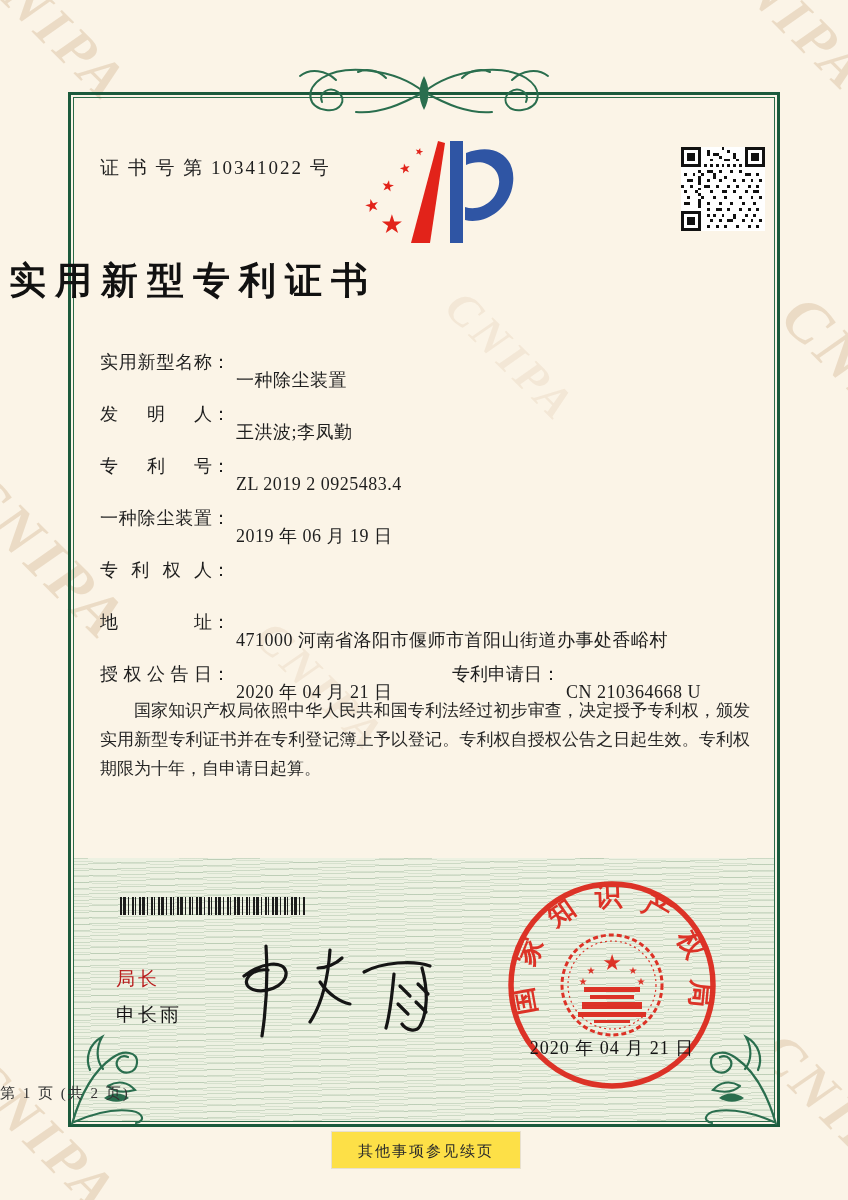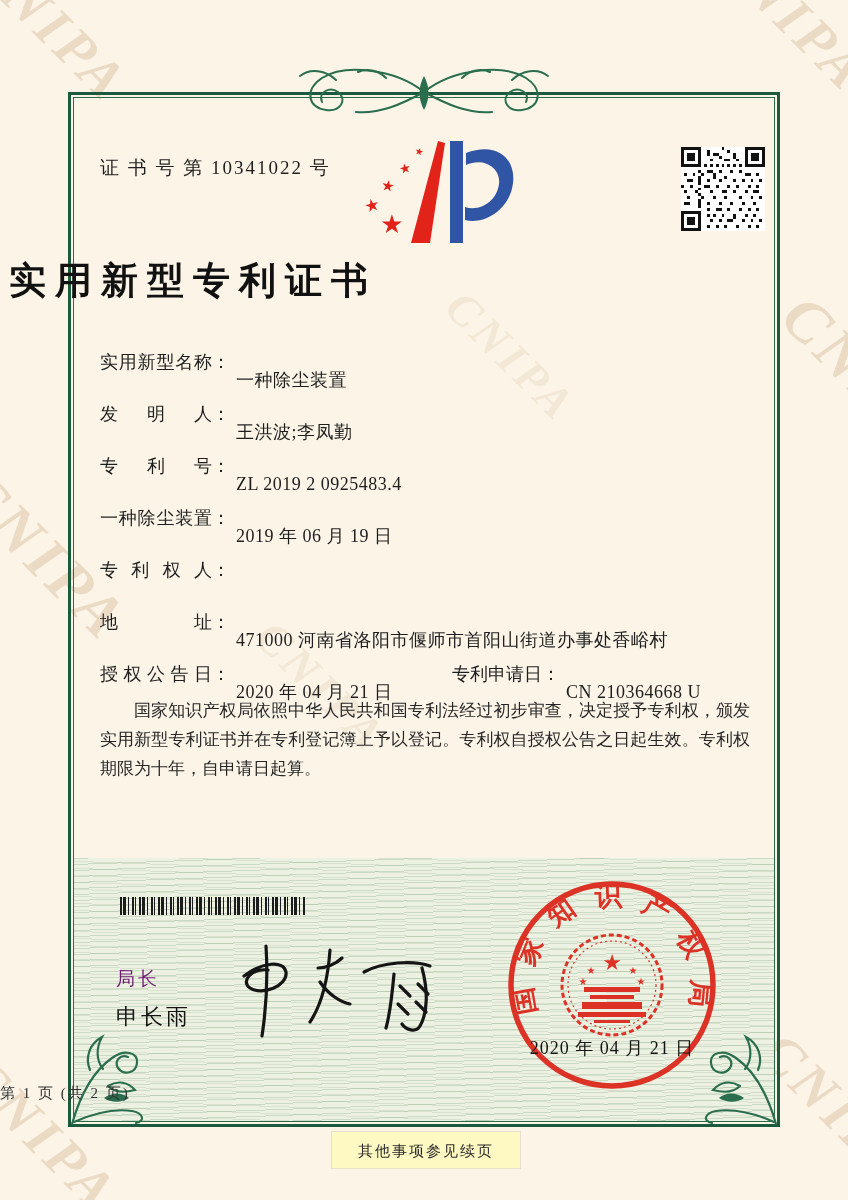--- a/index.html
+++ b/index.html
@@ -59,35 +59,35 @@
   
   .barcode {
     position:absolute; z-index:2; left:120px; top:897px; width:186px; height:18px;
     background:repeating-linear-gradient(90deg,
       #1c1c1c 0 2px, transparent 2px 3px,
       #1c1c1c 3px 6px, transparent 6px 8px,
       #1c1c1c 8px 9px, transparent 9px 12px,
       #1c1c1c 12px 14px, transparent 14px 15px,
       #1c1c1c 15px 16px, transparent 16px 19px);
   }
-  .sign-title { position:absolute; z-index:3; left:116px; top:966px; font-size:19px; letter-spacing:3px; color:#701a75; }
-  .sign-name  { position:absolute; z-index:3; left:116px; top:1002px; font-size:22px; letter-spacing:3px; color:#141414; }
+  .sign-title { position:absolute; z-index:3; left:116px; top:966px; font-size:19px; letter-spacing:3px; color:#b91c1c; }
+  .sign-name  { position:absolute; z-index:3; left:116px; top:1002px; font-size:19px; letter-spacing:3px; color:#141414; }
   .signature  { position:absolute; z-index:4; left:222px; top:938px; }
   .seal { position:absolute; z-index:5; left:502px; top:875px; }
   .seal-date {
     position:absolute; z-index:6; left:512px; top:1036px; width:200px;
     text-align:center; font-size:18px; letter-spacing:1px; color:#141414;
   }
   .page-info {
     position:absolute; z-index:3; left:0; width:100%; top:1084px;
     text-align:left; font-size:15px; letter-spacing:2px; color:#333;
   }
   .continuation {
     position:absolute; z-index:3; left:331px; top:1131px; width:190px; height:38px;
-    line-height:38px; text-align:center; background:#fef9c3;
+    line-height:38px; text-align:center; background:#fde047;
     border:1px solid #e8e0ce; font-size:15px; letter-spacing:2px; color:#2a2a2a;
   }
 </style>
 </head>
 <body>
 
 <div class="page">
 
   <div class="wm" style="left:-45px; top:-8px;">CNIPA</div>
   <div class="wm" style="left:695px; top:-18px;">CNIPA</div>

